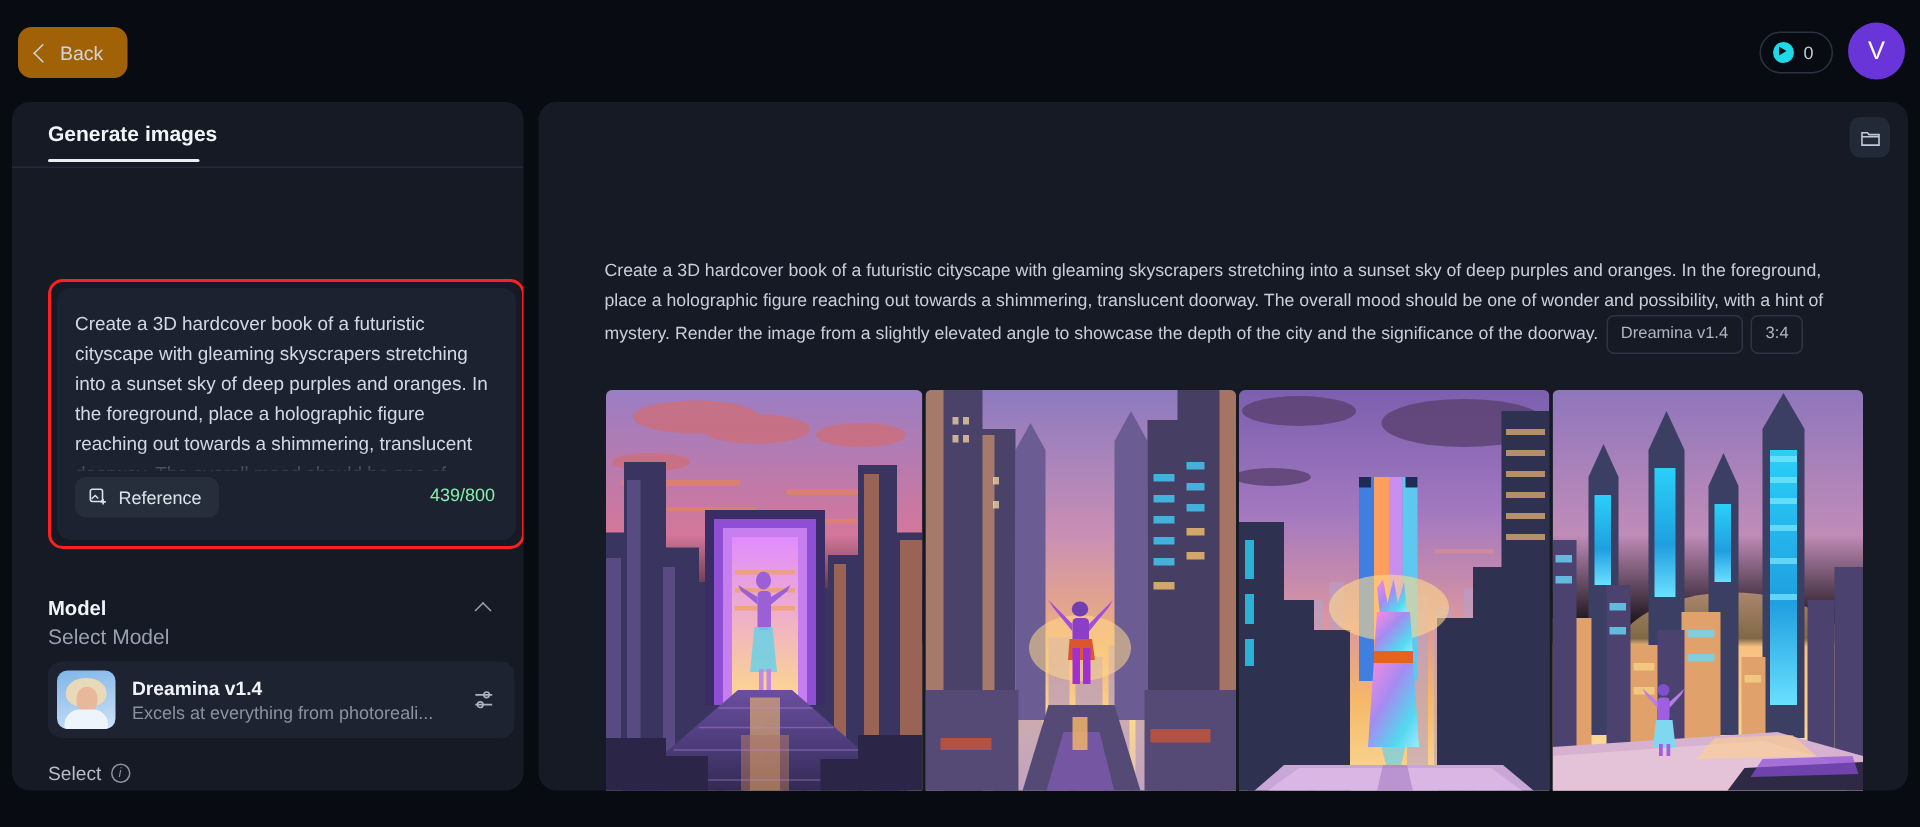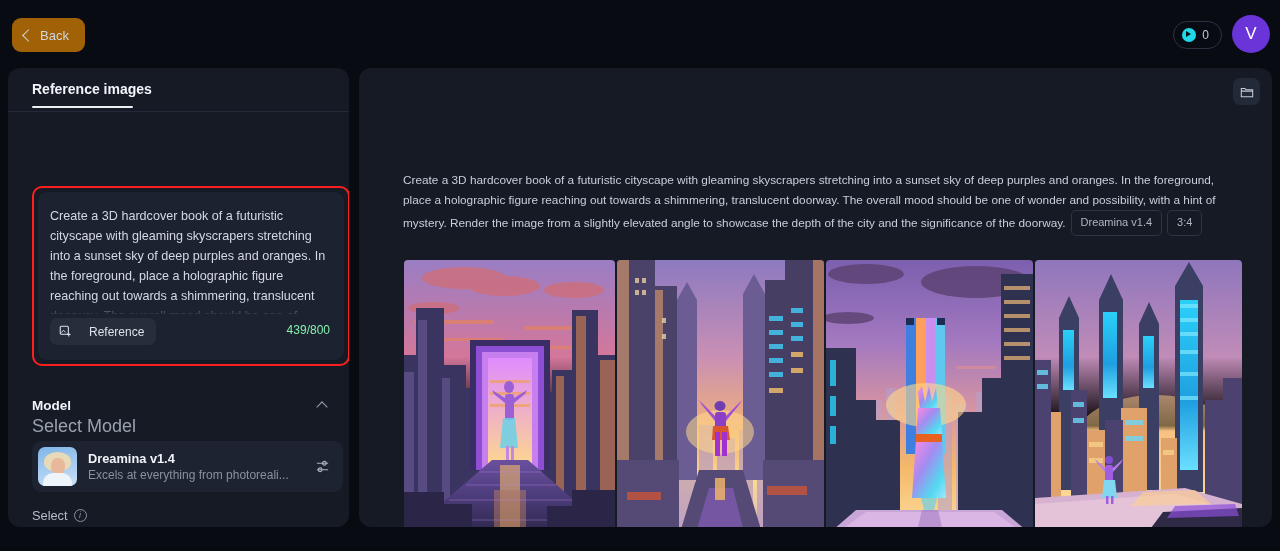--- a/index.html
+++ b/index.html
@@ -79,34 +79,34 @@
     font-size: 12.6px; line-height: 20px; color: #d3d9e4;
     overflow: hidden;
   }
   .prompt-fade {
     position: absolute; left: 12px; top: 108px; width: 282px; height: 18px;
     background: linear-gradient(180deg, rgba(28,34,47,0) 0%, #1c222f 88%);
   }
   .reference-btn {
     position: absolute; left: 12px; top: 126px;
     height: 27px; padding: 0 12px 0 9px;
-    display: flex; align-items: center; gap: 17px;
+    display: flex; align-items: center; gap: 7px;
     background: #262d3b; border-radius: 7px;
     font-size: 12px; color: #dde2ea; cursor: pointer;
   }
   .charcount { position: absolute; right: 14px; top: 131px; font-size: 12px; color: #86efac; }
 
   
   .section-head {
     position: absolute; left: 24px; top: 330px; width: 294px;
     display: flex; align-items: center; justify-content: space-between;
     font-size: 13.5px; font-weight: bold; color: #f0f3f8; cursor: pointer;
   }
   .chev-up { width: 8px; height: 8px; border-left: 1.6px solid #9ba3b1; border-top: 1.6px solid #9ba3b1; transform: rotate(45deg); margin-top: 3px; }
-  .sub-label { position: absolute; left: 24px; top: 348px; font-size: 18px; color: #99a1b0; }
+  .sub-label { position: absolute; left: 24px; top: 348px; font-size: 14px; color: #99a1b0; }
 
   .model-card {
     position: absolute; left: 24px; top: 373px;
     width: 311px; height: 51px;
     background: #1d2330; border-radius: 9px;
     display: flex; align-items: center;
   }
   .model-thumb {
     width: 39px; height: 39px; margin-left: 6px; border-radius: 7px;
     overflow: hidden; flex: 0 0 auto; position: relative;
@@ -167,21 +167,21 @@
       <span class="coin"></span>
       <span>0</span>
     </div>
     <div class="avatar">
       <span>V</span>
     </div>
   </div>
 
   <div class="left-panel">
     <div class="tabrow">
-      <div class="tab">Reference images</div>
+      <div class="tab">Generate images</div>
     </div>
     <div class="tab-underline"></div>
 
     <div class="prompt-card">
       <div class="prompt-text">Create a 3D hardcover book of a futuristic cityscape with gleaming skyscrapers stretching into a sunset sky of deep purples and oranges. In the foreground, place a holographic figure reaching out towards a shimmering, translucent doorway. The overall mood should be one of wonder and</div>
       <div class="prompt-fade"></div>
       <div class="reference-btn">
         <svg width="13" height="13" viewBox="0 0 16 16">
           <rect x="1.5" y="1.5" width="10" height="10" rx="1.6" fill="none" stroke="#dde2ea" stroke-width="1.3"></rect>
           <path d="M2.5 9.5 L5.5 6.5 L8 9" fill="none" stroke="#dde2ea" stroke-width="1.2"></path>

